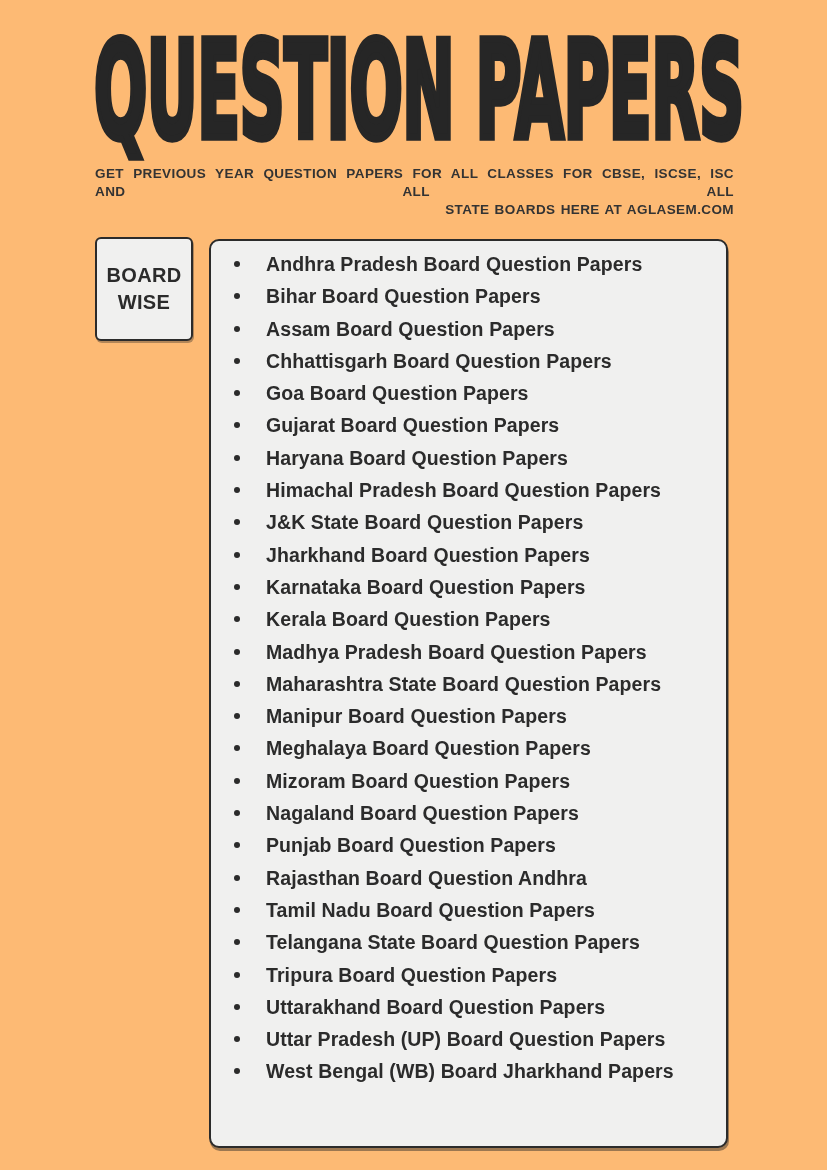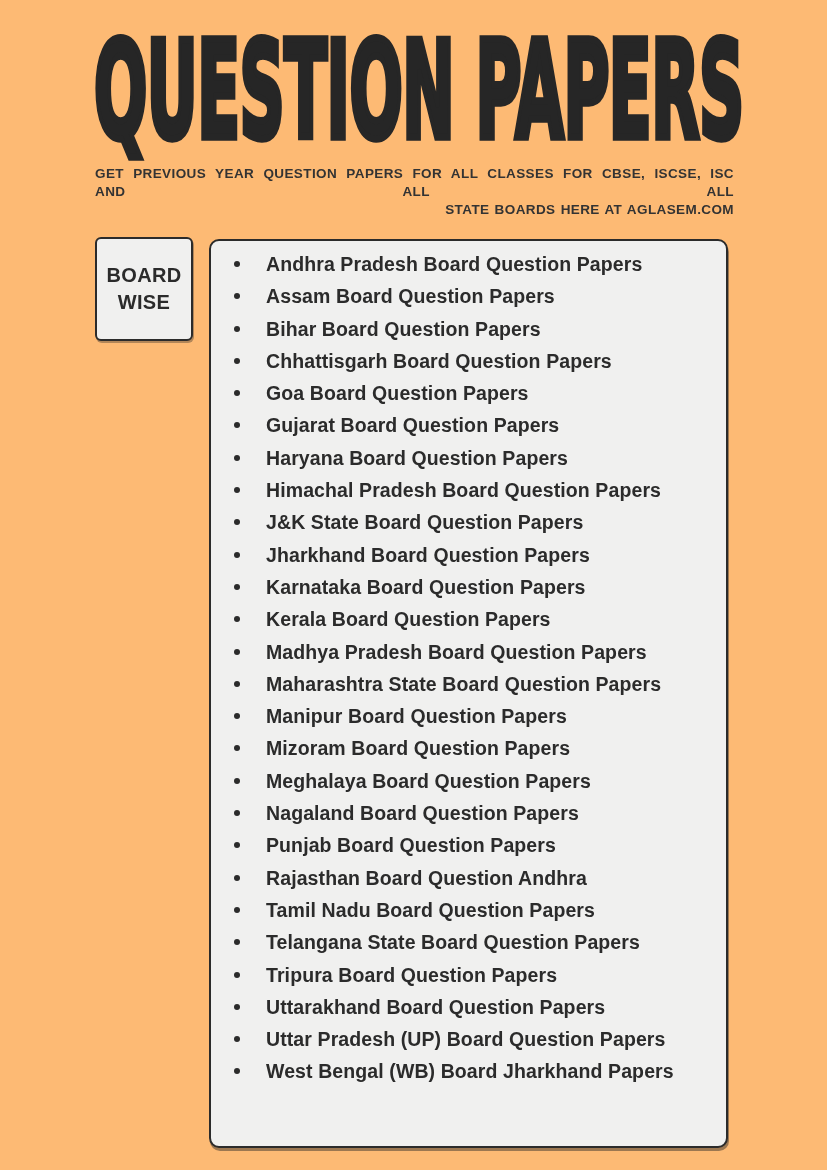--- a/index.html
+++ b/index.html
@@ -113,36 +113,36 @@
     <span class="subtitle-line2">STATE BOARDS HERE AT AGLASEM.COM</span>
   </div>
 
   <div class="board-box">
     <span><span>BOARD</span><br><span>WISE</span></span>
   </div>
 
   <div class="list-box">
     <ul class="board-list">
         <li><span class="bullet"></span><span>Andhra Pradesh Board Question Papers</span></li>
+        <li><span class="bullet"></span><span>Bihar Board Question Papers</span></li>
         <li><span class="bullet"></span><span>Assam Board Question Papers</span></li>
-        <li><span class="bullet"></span><span>Bihar Board Question Papers</span></li>
         <li><span class="bullet"></span><span>Chhattisgarh Board Question Papers</span></li>
         <li><span class="bullet"></span><span>Goa Board Question Papers</span></li>
         <li><span class="bullet"></span><span>Gujarat Board Question Papers</span></li>
         <li><span class="bullet"></span><span>Haryana Board Question Papers</span></li>
         <li><span class="bullet"></span><span>Himachal Pradesh Board Question Papers</span></li>
         <li><span class="bullet"></span><span>J&amp;K State Board Question Papers</span></li>
         <li><span class="bullet"></span><span>Jharkhand Board Question Papers</span></li>
         <li><span class="bullet"></span><span>Karnataka Board Question Papers</span></li>
         <li><span class="bullet"></span><span>Kerala Board Question Papers</span></li>
         <li><span class="bullet"></span><span>Madhya Pradesh Board Question Papers</span></li>
         <li><span class="bullet"></span><span>Maharashtra State Board Question Papers</span></li>
         <li><span class="bullet"></span><span>Manipur Board Question Papers</span></li>
+        <li><span class="bullet"></span><span>Meghalaya Board Question Papers</span></li>
         <li><span class="bullet"></span><span>Mizoram Board Question Papers</span></li>
-        <li><span class="bullet"></span><span>Meghalaya Board Question Papers</span></li>
         <li><span class="bullet"></span><span>Nagaland Board Question Papers</span></li>
         <li><span class="bullet"></span><span>Punjab Board Question Papers</span></li>
         <li><span class="bullet"></span><span>Rajasthan Board Question Andhra</span></li>
         <li><span class="bullet"></span><span>Tamil Nadu Board Question Papers</span></li>
         <li><span class="bullet"></span><span>Telangana State Board Question Papers</span></li>
         <li><span class="bullet"></span><span>Tripura Board Question Papers</span></li>
         <li><span class="bullet"></span><span>Uttarakhand Board Question Papers</span></li>
         <li><span class="bullet"></span><span>Uttar Pradesh (UP) Board Question Papers</span></li>
         <li><span class="bullet"></span><span>West Bengal (WB) Board Jharkhand Papers</span></li>
       </ul>

